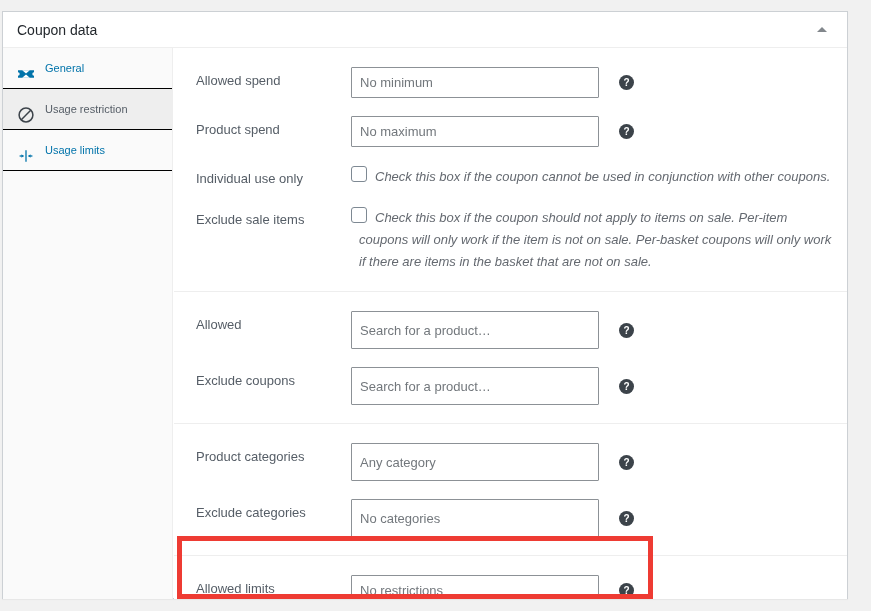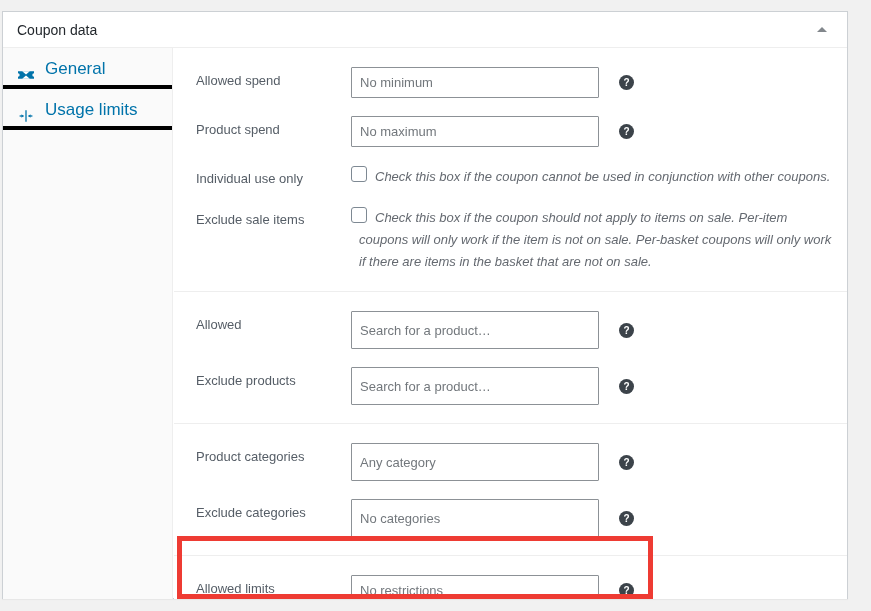--- a/index.html
+++ b/index.html
@@ -74,23 +74,23 @@
     background: #fafafa;
     border-right: 1px solid #eeeeee;
     margin: 0;
     padding: 0;
     list-style: none;
   }
   .tab {
     position: relative;
     height: 41px;
     line-height: 41px;
-    border-bottom: 4px solid #000000;
+    border-bottom: 1px solid #000000;
     padding-left: 42px;
-    font-size: 17px;
+    font-size: 11px;
     cursor: pointer;
     color: #0073aa;
   }
   .tab .tab-label { color: #0073aa; }
   .tab.active { background: #eeeeee; }
   .tab.active .tab-label { color: #555d66; }
   .tab-ico {
     position: absolute;
     left: 14px;
     top: 50%;
@@ -220,20 +220,29 @@
       <li class="tab">
         <span class="tab-ico">
           <svg width="18" height="18" viewBox="0 0 18 18">
             <path d="M1 5.2h16v2.1a1.7 1.7 0 0 0 0 3.4v2.1H1v-2.1a1.7 1.7 0 0 0 0-3.4z" fill="#0073aa"></path>
             <path d="M5.2 5.2 9 8.6l3.8-3.4zM5.2 12.8 9 9.4l3.8 3.4z" fill="#ffffff"></path>
           </svg>
         </span>
         <span class="tab-label">General</span>
       </li>
 
+      <li class="tab active">
+        <span class="tab-ico">
+          <svg width="18" height="18" viewBox="0 0 18 18">
+            <circle cx="9" cy="9" r="6.9" fill="none" stroke="#3c434a" stroke-width="1.5"></circle>
+            <line x1="4.3" y1="13.7" x2="13.7" y2="4.3" stroke="#3c434a" stroke-width="1.5"></line>
+          </svg>
+        </span>
+        <span class="tab-label">Usage restriction</span>
+      </li>
 
       <li class="tab">
         <span class="tab-ico">
           <svg width="18" height="18" viewBox="0 0 18 18">
             <line x1="9" y1="3.2" x2="9" y2="14.8" stroke="#0073aa" stroke-width="1.3"></line>
             <line x1="2.6" y1="9" x2="6.6" y2="9" stroke="#0073aa" stroke-width="1.3"></line>
             <line x1="11.4" y1="9" x2="15.4" y2="9" stroke="#0073aa" stroke-width="1.3"></line>
             <path d="M6.6 9 4.5 7.2v3.6z" fill="#0073aa"></path>
             <path d="M11.4 9 13.5 7.2v3.6z" fill="#0073aa"></path>
           </svg>
@@ -283,21 +292,21 @@
 
         <div class="field">
           <label class="field-label">Allowed</label>
           <div class="field-control">
             <input class="txt tall" type="text" placeholder="Search for a product…" style="">
             <span class="help tall-help">?</span>
           </div>
         </div>
 
         <div class="field">
-          <label class="field-label">Exclude products</label>
+          <label class="field-label">Exclude coupons</label>
           <div class="field-control">
             <input class="txt tall" type="text" placeholder="Search for a product…" style="">
             <span class="help tall-help">?</span>
           </div>
         </div>
       </div>
 
       <div class="group">
 
         <div class="field">

